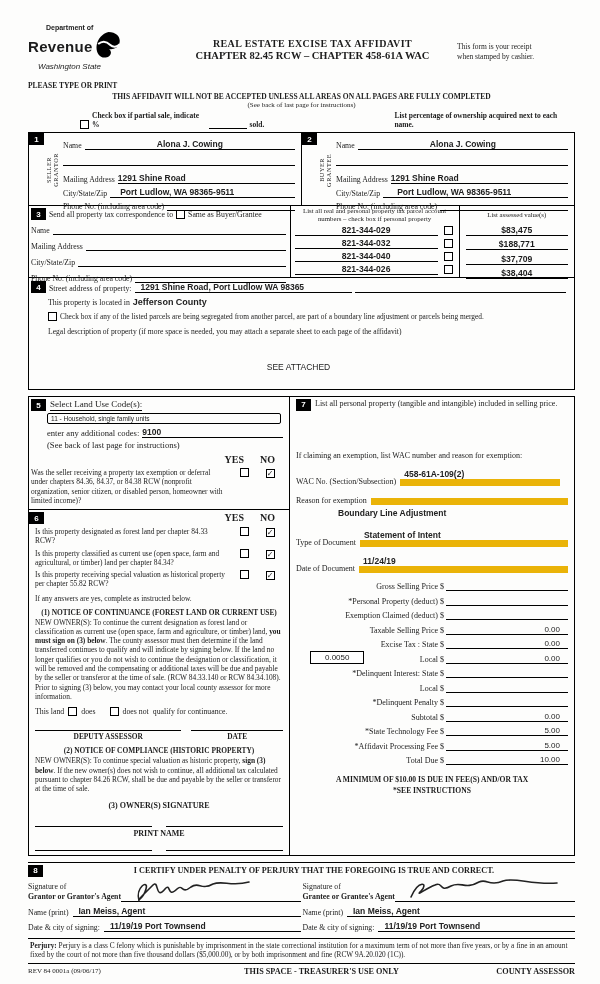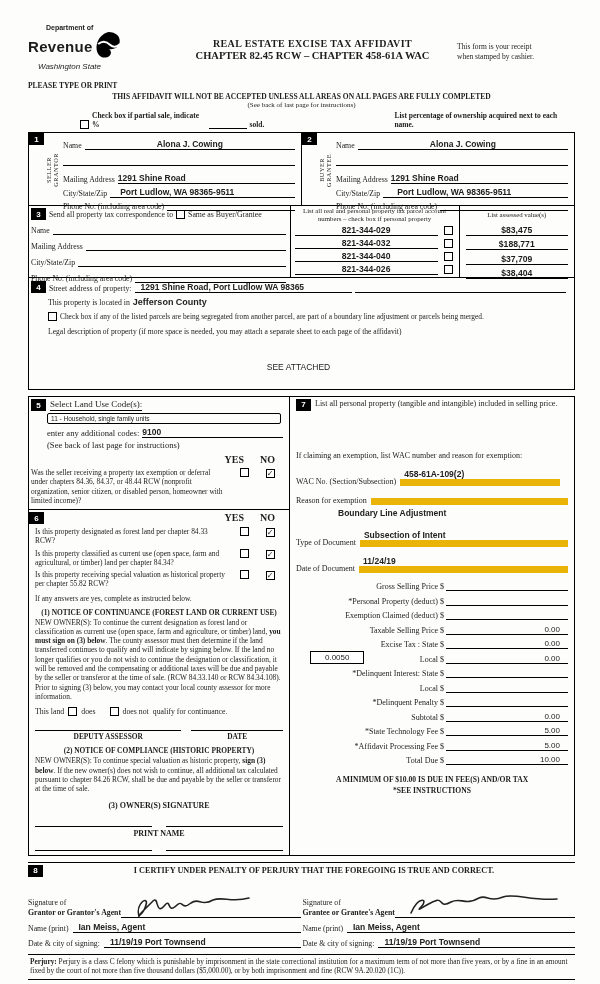--- a/index.html
+++ b/index.html
@@ -85,21 +85,21 @@
   .mrow { display:flex; align-items:flex-end; font-size:8px; margin-top:4.5px; position:relative; }
   .mrow .ml { width:148px; flex:none; text-align:right; margin-right:2px; }
   .mrow .ul { flex:1; border-bottom:1px solid #000; min-height:10px; text-align:right; padding-right:8px; }
   .mrow .mv { font-family:"Liberation Sans",sans-serif; font-size:8px; }
   .ratebox { position:absolute; left:14px; bottom:0; border:1px solid #000; padding:1px 14px; font-family:"Liberation Sans",sans-serif; font-size:8px; background:#fff; }
   .minimum { text-align:center; font-size:7.6px; font-weight:bold; margin-top:10px; line-height:1.4; }
   
   .sec8 { border-top:1px solid #000; margin-top:6px; padding-top:2px; }
   .certline { display:flex; align-items:center; gap:10px; }
   .cert { font-size:8.2px; font-weight:bold; text-align:center; flex:1; }
-  .sigs { display:flex; gap:2px; margin-top:19px;justify-content:space-between; }
+  .sigs { display:flex; gap:2px; margin-top:3px;justify-content:space-between; }
   .sighalf { flex:1; font-size:7.8px; }
   .sigrow { display:flex; align-items:flex-end; }
   .sigrow .who { flex:none; line-height:1.25; }
   .sigrow .ul { flex:1; border-bottom:1px solid #000; position:relative; height:22px; }
   .sigrow svg { position:absolute; bottom:-6px; left:10px; }
   .nrow { display:flex; align-items:flex-end; margin-top:4px; }
   .nrow .lab { flex:none; margin-right:4px; }
   .nrow .ul { flex:1; border-bottom:1px solid #000; padding-left:6px; }
   .perjury { border-top:1px solid #000; border-bottom:1.5px solid #000; margin-top:6px; padding:2px 2px 3px 2px; font-size:7.3px; line-height:1.3; }
   
@@ -290,21 +290,21 @@
         <div class="frow" style="margin-left:16px; font-size:8.6px">
             <span class="lab">enter any additional codes:</span>
             <span class="ul fillv" style="max-width:150px">9100</span>
           </div>
         <div style="margin-left:16px; font-size:8.6px; margin-top:2px">(See back of last page for instructions)</div>
         <div class="yesno">
           <span>YES</span>
           <span>NO</span>
         </div>
         <div class="qrow" style="font-size:7.4px">
-          <span class="qt">Was the seller receiving a property tax exemption or deferral under chapters 84.36, 84.37, or 48.44 RCW (nonprofit organization, senior citizen, or disabled person, homeowner with limited income)?</span>
+          <span class="qt">Was the seller receiving a property tax exemption or deferral under chapters 84.36, 84.37, or 84.38 RCW (nonprofit organization, senior citizen, or disabled person, homeowner with limited income)?</span>
           <span class="qc"><span class="cb"></span></span>
           <span class="qc"><span class="cb">✓</span></span>
         </div>
       </div>
 
       <div class="box6">
         <div style="display:flex">
           <span class="badge" style="margin-left:-6px">6</span>
           <span class="yesno" style="flex:1; margin-top:0">
             <span>YES</span>
@@ -366,21 +366,21 @@
           <span class="lab">WAC No. (Section/Subsection)</span>
           <span class="ul fillv" style="max-width:160px; padding-left:4px">458-61A-109(2)</span>
         </div>
       <div class="wrow">
           <span class="lab">Reason for exemption</span>
           <span class="ul"></span>
         </div>
       <div class="reasonv fillv">Boundary Line Adjustment</div>
       <div class="wrow" style="margin-top:12px">
           <span class="lab">Type of Document</span>
-          <span class="ul fillv" style="padding-left:4px">Subsection of Intent</span>
+          <span class="ul fillv" style="padding-left:4px">Statement of Intent</span>
         </div>
       <div class="wrow">
           <span class="lab">Date of Document</span>
           <span class="ul fillv" style="padding-left:4px">11/24/19</span>
         </div>
 
       <div style="margin-top:8px">
         <div class="mrow">
             <span class="ml">Gross Selling Price  $</span>
             <span class="ul"><span class="mv"></span></span>

